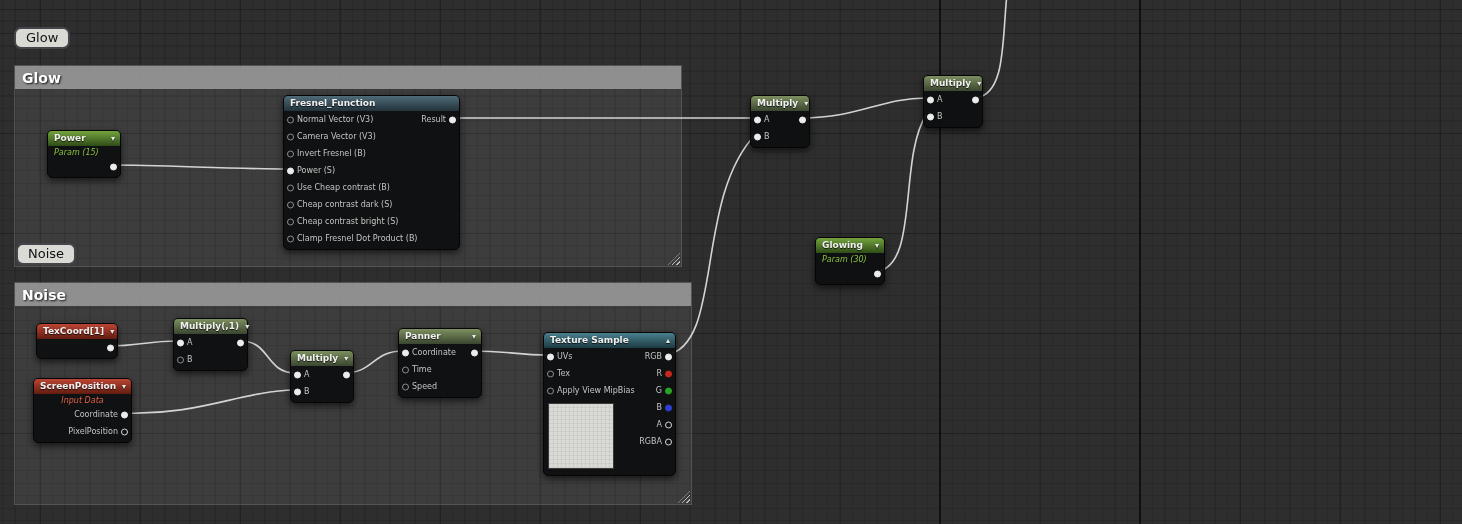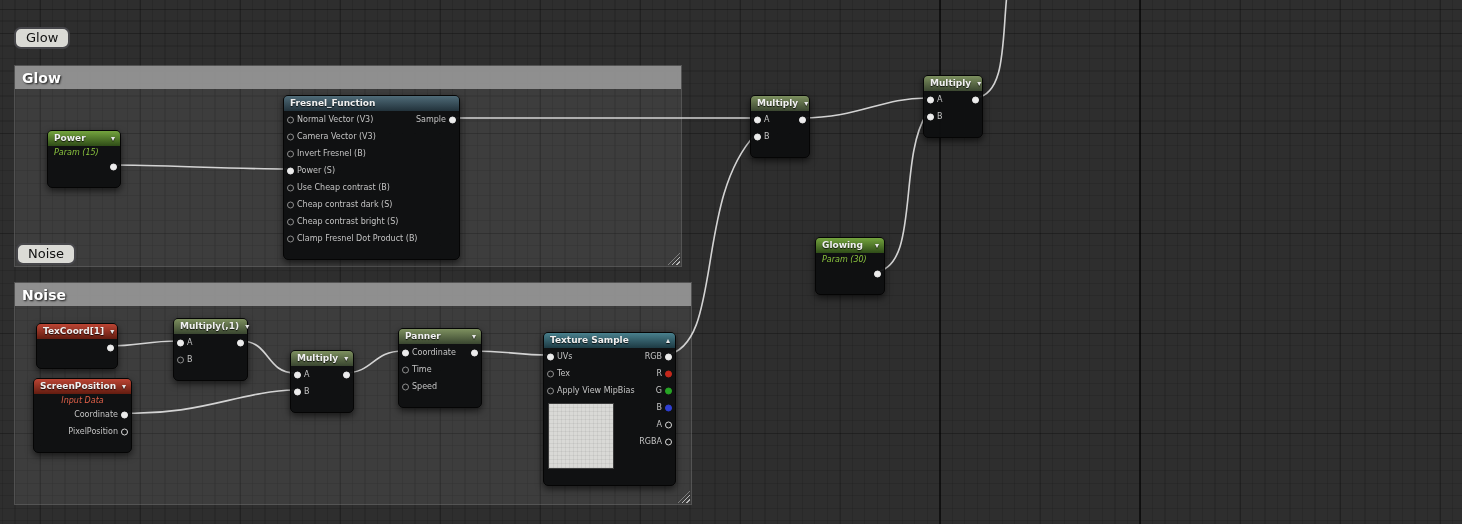--- a/index.html
+++ b/index.html
@@ -26,21 +26,21 @@
   
   .bubble{position:absolute;z-index:4;background:rgba(228,228,222,0.95);border:2px solid #46464a;border-radius:7px;
     padding:1px 10px 2px 10px;font-size:13px;color:#101010;}
 
   
   .wires{position:absolute;left:0;top:0;z-index:2;pointer-events:none;}
   .wires path{pointer-events:stroke;}
 
   
   .node{position:absolute;z-index:3;background:rgba(14,15,16,0.94);border:1px solid #050505;border-radius:5px;
-    box-shadow:0 3px 7px rgba(0,0,0,.6);color:#bdbdbd;padding-bottom:12px;}
+    box-shadow:0 3px 7px rgba(0,0,0,.6);color:#bdbdbd;padding-bottom:2px;}
   .hdr{height:15px;line-height:15px;padding:0 5px 0 6px;font-size:9px;font-weight:bold;color:#f0f0f0;
     border-radius:4px 4px 0 0;display:flex;align-items:center;justify-content:space-between;
     text-shadow:0 1px 1px rgba(0,0,0,.8);white-space:nowrap;}
   .chev{font-size:8px;margin-left:6px;color:#e8e8e8;}
   .hdr-green{background:linear-gradient(180deg,#74a43e,#2f4c18);}
   .hdr-red{background:linear-gradient(180deg,#bc4534,#621c10);}
   .hdr-mult{background:linear-gradient(180deg,#7d905f,#3a4630);}
   .hdr-steel{background:linear-gradient(180deg,#4f6b78,#22323b);}
   .hdr-teal{background:linear-gradient(180deg,#49808d,#1d3a43);}
   .sub{font-size:8px;font-style:italic;padding:2px 6px 0 6px;line-height:10px;height:10px;}
@@ -122,21 +122,21 @@
     </div>
   </div>
 
   <div class="node" style="left:283px;top:95px;width:175px;">
     <div class="hdr hdr-steel">
       <span>Fresnel_Function</span>
     </div>
     <div class="row">
       <span class="pin in"></span>
       <span class="in-label">Normal Vector (V3)</span>
-      <span class="out-label">Sample</span>
+      <span class="out-label">Result</span>
       <span class="pin out filled"></span>
     </div>
     <div class="row">
       <span class="pin in"></span>
       <span class="in-label">Camera Vector (V3)</span>
     </div>
     <div class="row">
       <span class="pin in"></span>
       <span class="in-label">Invert Fresnel (B)</span>
     </div>

